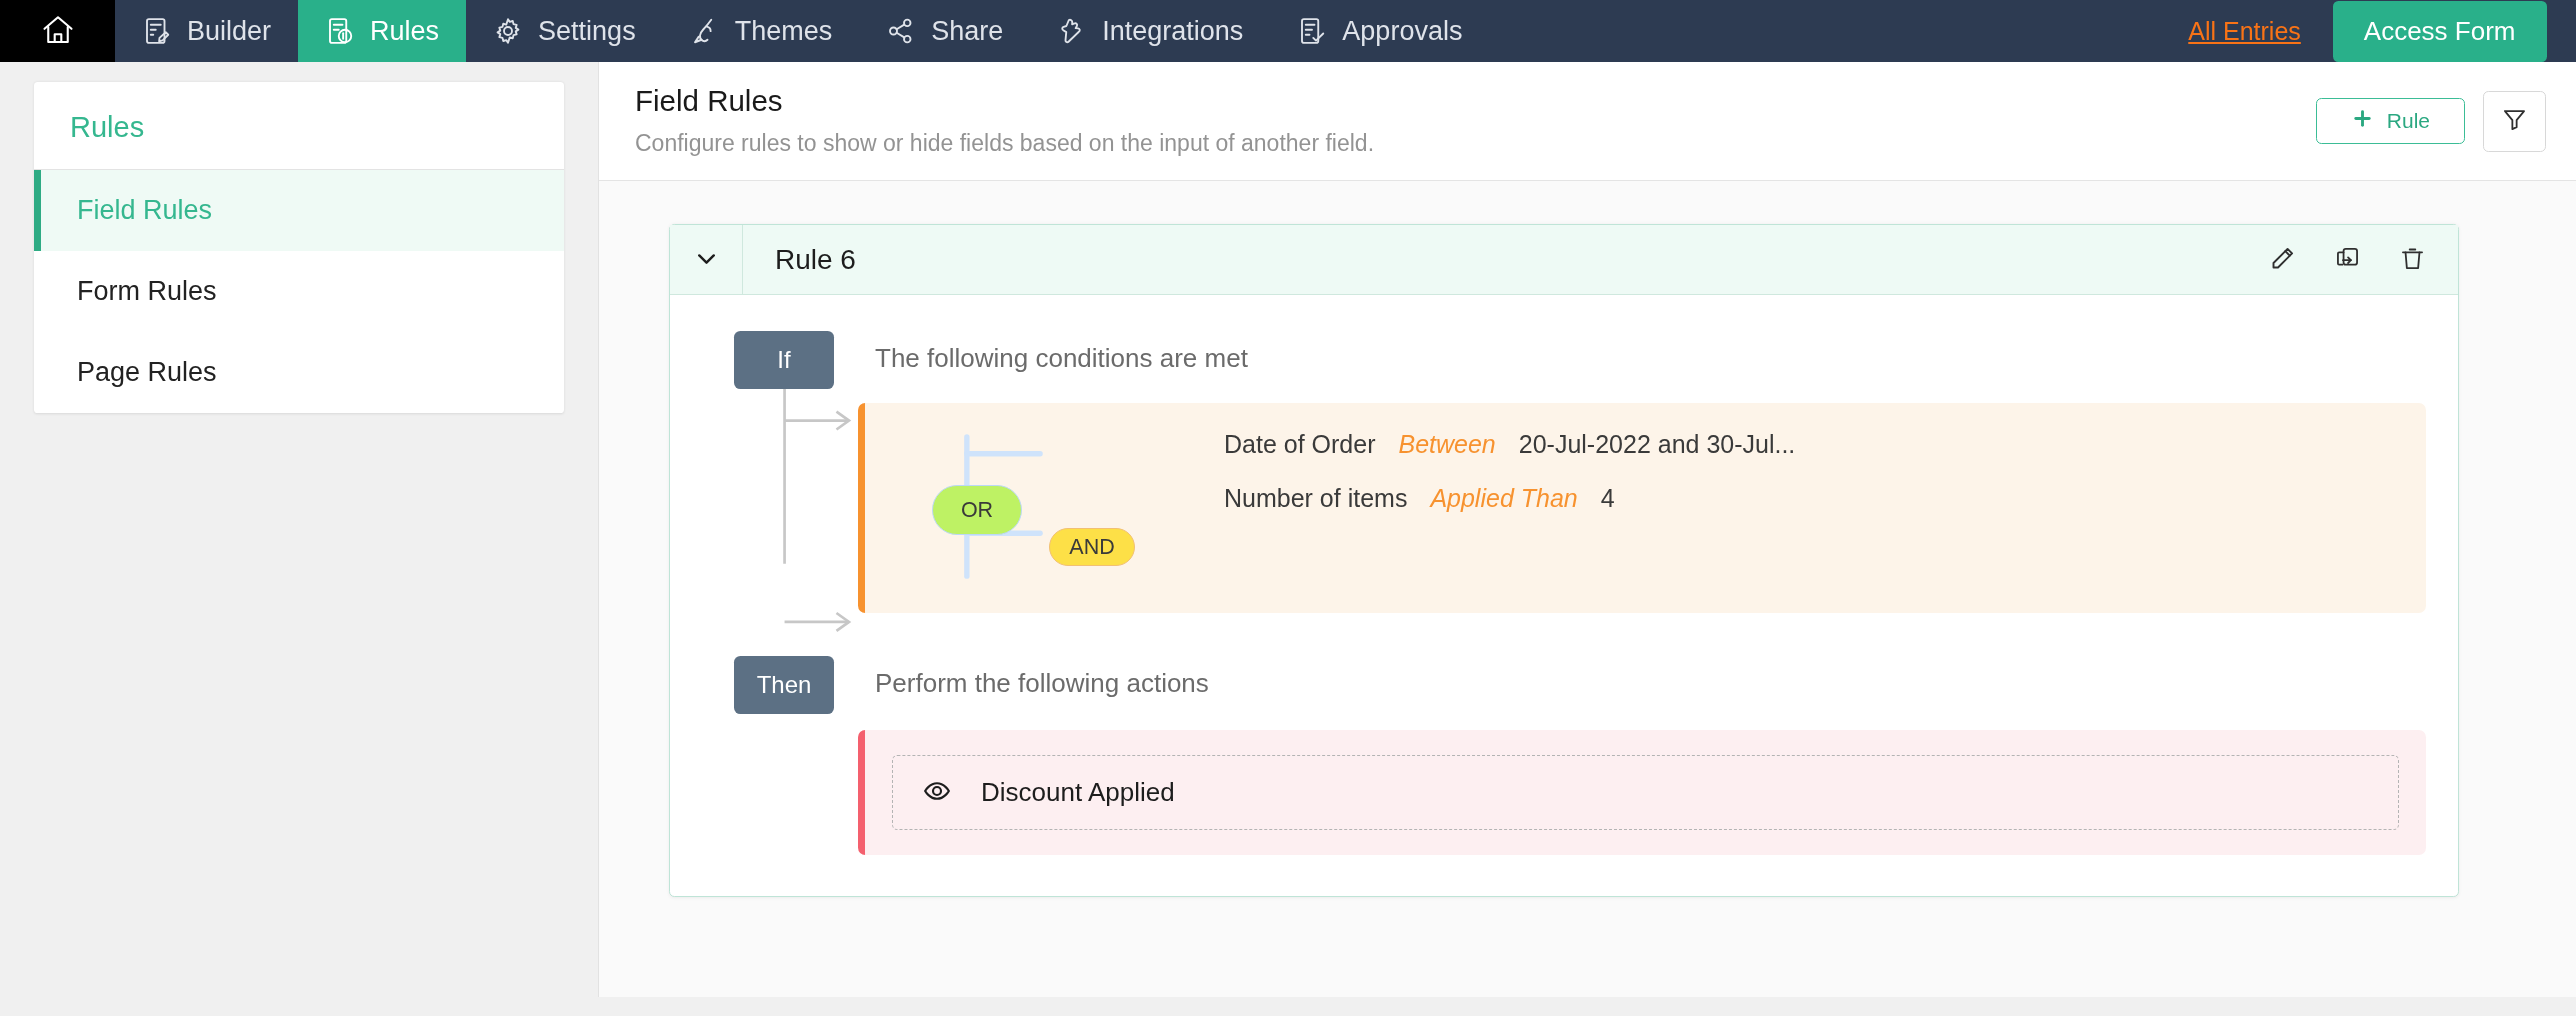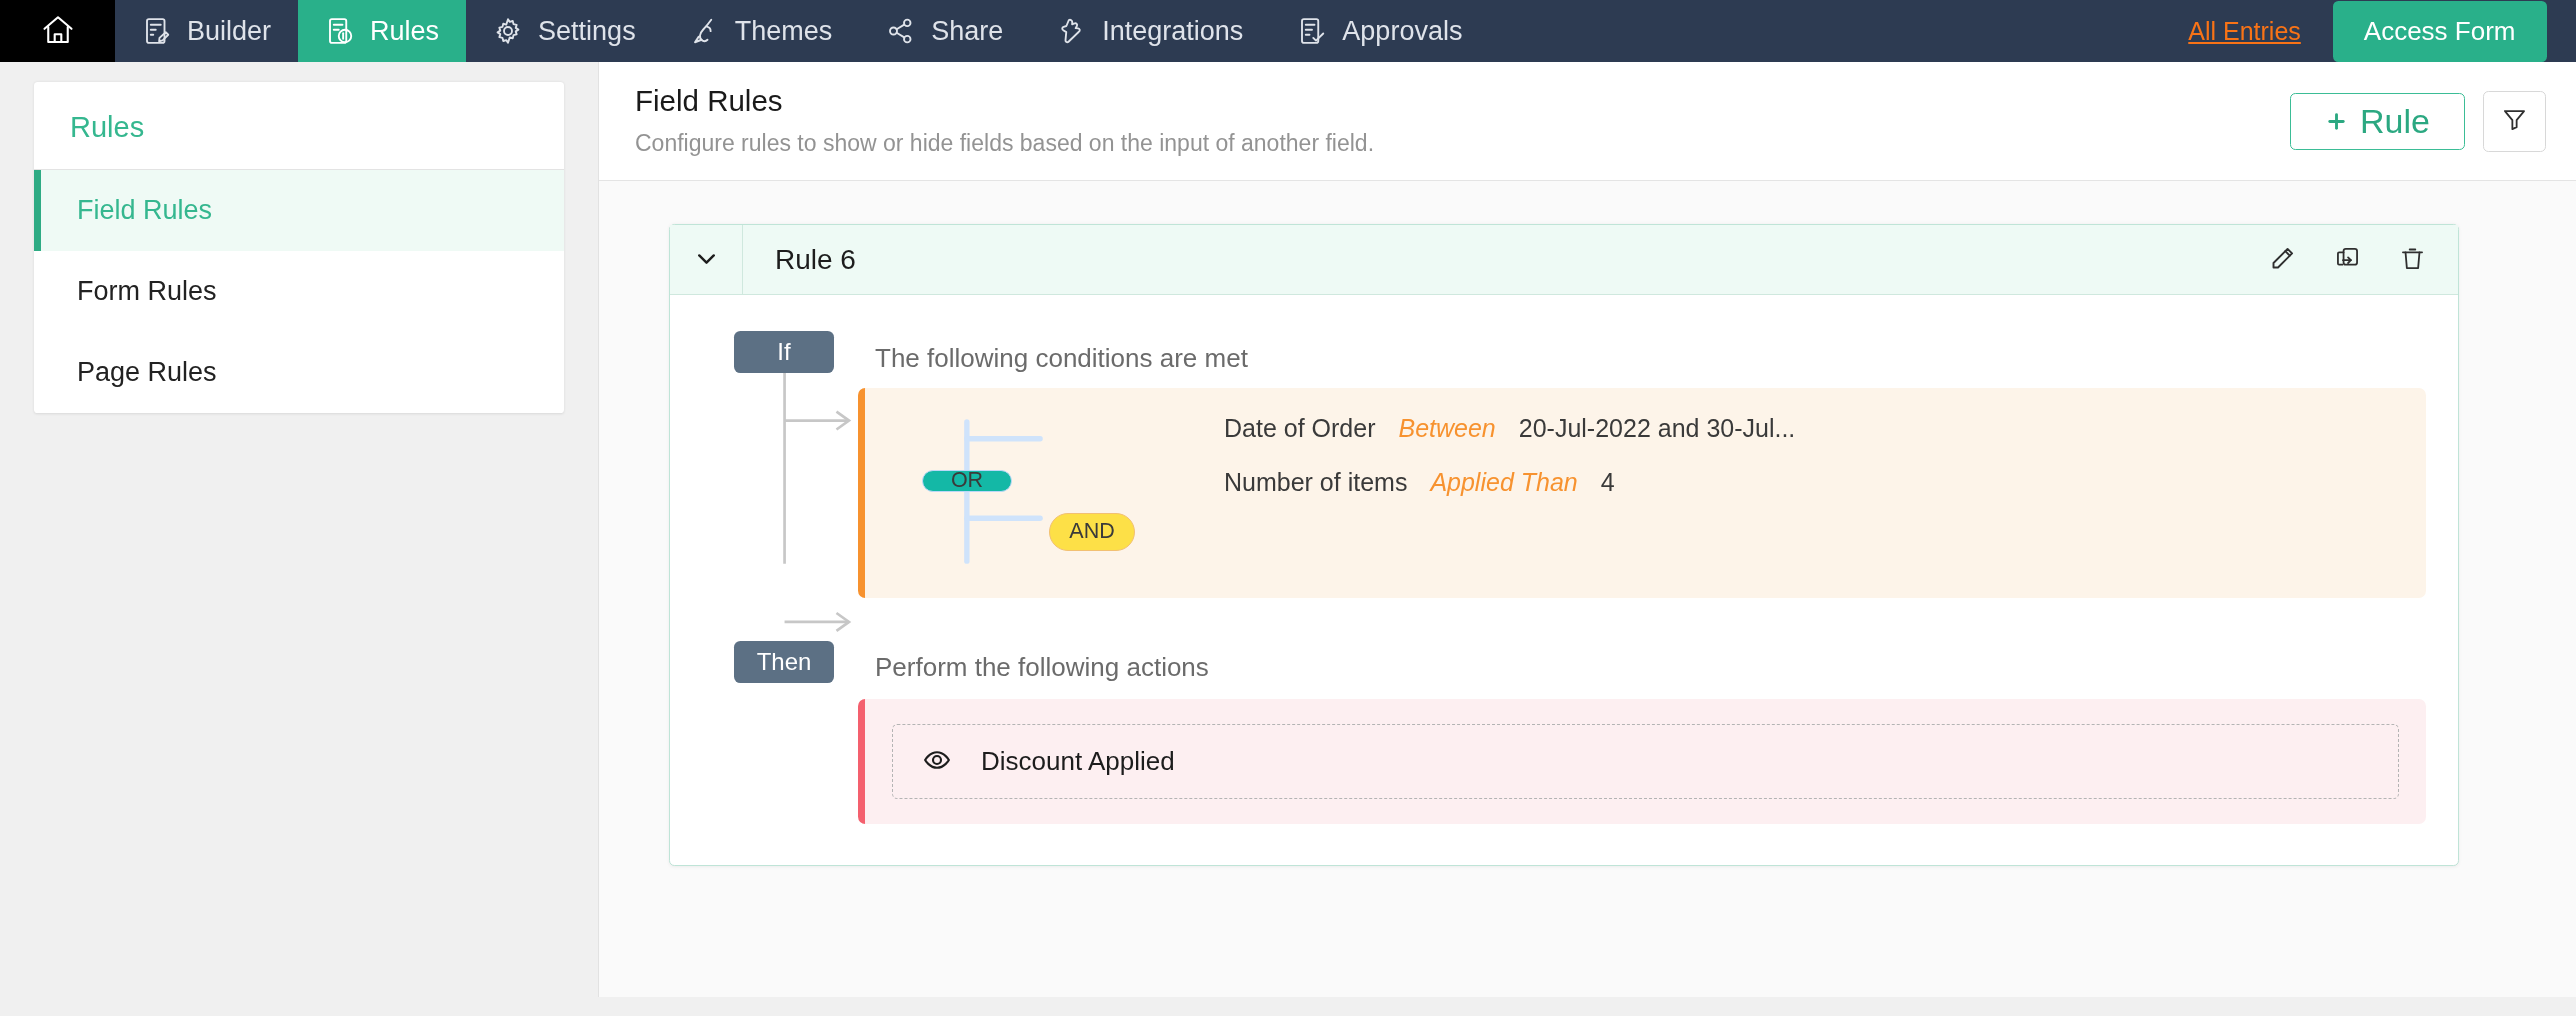--- a/index.html
+++ b/index.html
@@ -113,21 +113,21 @@
   .header-actions {
     margin-left: auto;
     display: flex; align-items: center; gap: 18px;
     padding-top: 7.2px;
   }
   .rule-btn {
     display: flex; align-items: center; gap: 12.5px;
     border: 1.8px solid #3bbd96;
     background: #ffffff;
     color: #2ba881;
-    font-size: 34px;
+    font-size: 21px;
     border-radius: 5.4px;
     padding: 8px 34px;
     cursor: pointer;
     font-family: "Liberation Sans", sans-serif;
   }
   .filter-btn {
     width: 63px; height: 61px;
     border: 1.8px solid #d8d8d8;
     background: #ffffff;
     border-radius: 5.4px;
@@ -169,21 +169,21 @@
     padding-right: 32px;
   }
   .hicon { cursor: pointer; display: flex; align-items: center; }
 
   .rule-body { position: relative; padding: 36px 0 41px 0; }
 
   
   .section { position: relative; }
   .badge-row { display: flex; align-items: flex-start; padding-left: 64px; }
   .badge {
-    width: 100px; height: 42px;
+    width: 100px; height: 58px;
     background: #5c7084;
     color: #ffffff;
     border-radius: 6.3px;
     font-size: 24px;
     display: flex; align-items: center; justify-content: center;
     flex: 0 0 100px;
     cursor: pointer;
   }
   .badge-text {
     margin-left: 41px;
@@ -226,25 +226,25 @@
   .cond-row.r3 { padding-left: 141px; }
 
   .logic-pill {
     position: absolute;
     border-radius: 27px;
     font-size: 21.5px;
     display: flex; align-items: center; justify-content: center;
     cursor: pointer;
   }
   .pill-or {
-    background: #14b8a6;
+    background: #bef264;
     border: 1.8px solid #bcd8f7;
     color: #3a3a3a;
-    width: 90px; height: 22px;
-    left: 57px; top: 59px;
+    width: 90px; height: 50px;
+    left: 67px; top: 59px;
   }
   .pill-and {
     background: #fde047;
     border: 1.8px solid #f2c073;
     color: #3a3a3a;
     width: 86px; height: 38px;
     left: 184px; top: 102px;
   }
 
   

